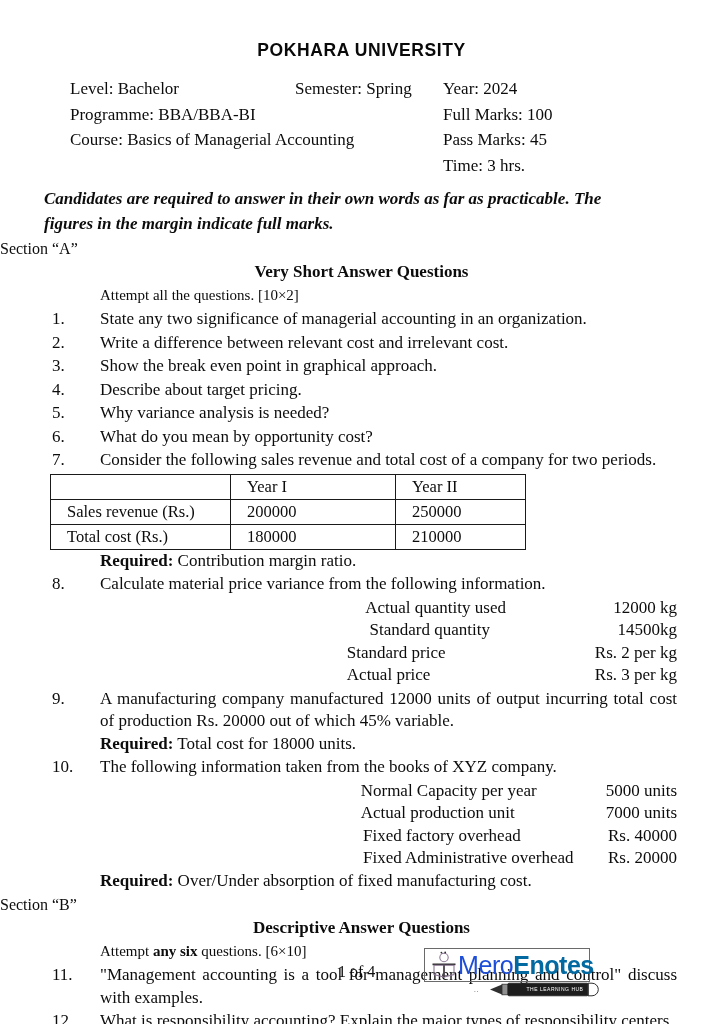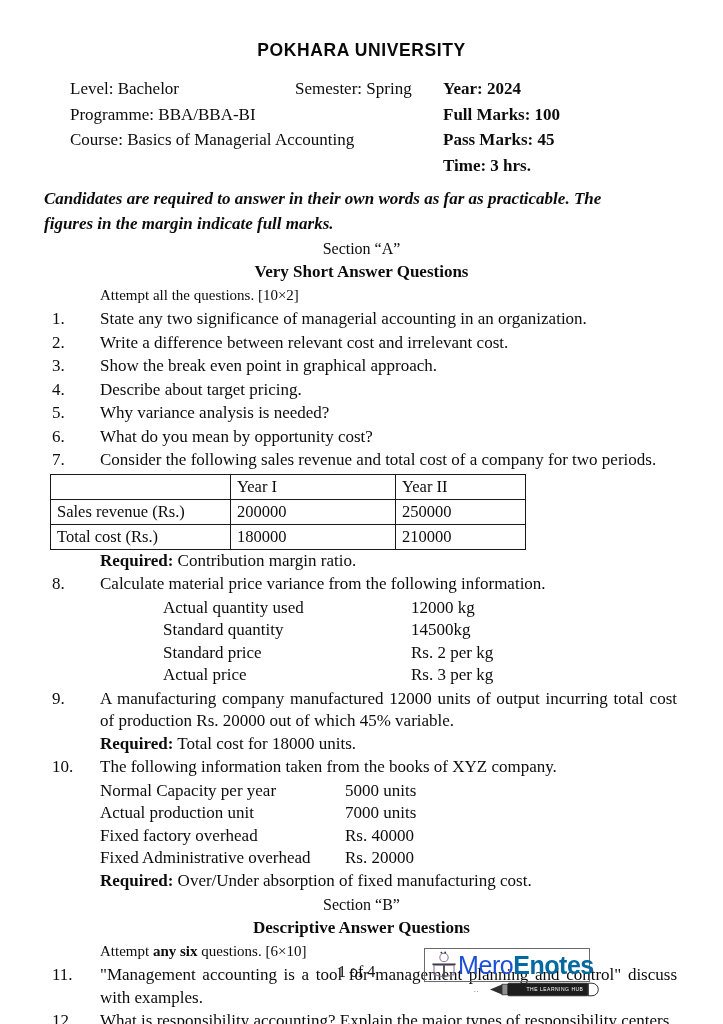--- a/index.html
+++ b/index.html
@@ -44,38 +44,38 @@
     font-size: 17px;
     line-height: 25.5px;
   }
   .meta-row {
     display: flex;
     align-items: baseline;
     white-space: nowrap;
   }
   .meta-c1 { width: 225px; flex: 0 0 225px; }
   .meta-c2 { width: 148px; flex: 0 0 148px; }
-  .meta-c3 { flex: 0 0 auto; font-weight: bold; }
+  .meta-c3 { flex: 0 0 auto; }
 
   
   .instruction {
     font-style: italic;
     font-size: 17px;
     line-height: 25px;
     margin-top: 8px;
     padding: 0 42px 0 44px;
     text-align: justify;
     text-justify: inter-word;
     font-weight: bold;
   }
   .instruction .last { display: block; }
 
   
   .section-label {
-    text-align: center;
+    text-align: left;
     font-size: 16px;
     line-height: 22px;
     margin-top: 2px;
   }
   .section-heading {
     text-align: center;
     font-weight: bold;
     font-size: 17px;
     line-height: 23px;
   }
@@ -114,21 +114,21 @@
     line-height: 22.5px;
   }
 
   
   .datalist {
     margin: 0;
     padding: 0;
     font-size: 17px;
     line-height: 22.5px;
   }
-  .datarow { display: flex; }
+  .datarow { display: flex; justify-content: flex-end; }
   .datarow .label { flex: 0 0 auto; }
   .datarow .value { flex: 0 0 auto; }
 
   
   .datalist.deep .datarow .label { width: 248px; margin-left: 63px; }
   .datalist.deep .datarow .value { width: auto; }
 
   
   .datalist.flush .datarow .label { width: 245px; margin-left: 0; }
 
@@ -138,21 +138,21 @@
     padding-top: 2px;
   }
   table.q7 {
     border-collapse: collapse;
     width: 475px;
     font-size: 16.5px;
     table-layout: fixed;
   }
   table.q7 td {
     border: 1px solid #1a1a1a;
-    padding: 1px 6px 2px 6px;
+    padding: 1px 6px 2px 16px;
     line-height: 21px;
     height: 21px;
     vertical-align: middle;
   }
   table.q7 col.c1 { width: 180px; }
   table.q7 col.c2 { width: 165px; }
   table.q7 col.c3 { width: 130px; }
 
   
   .footer {

